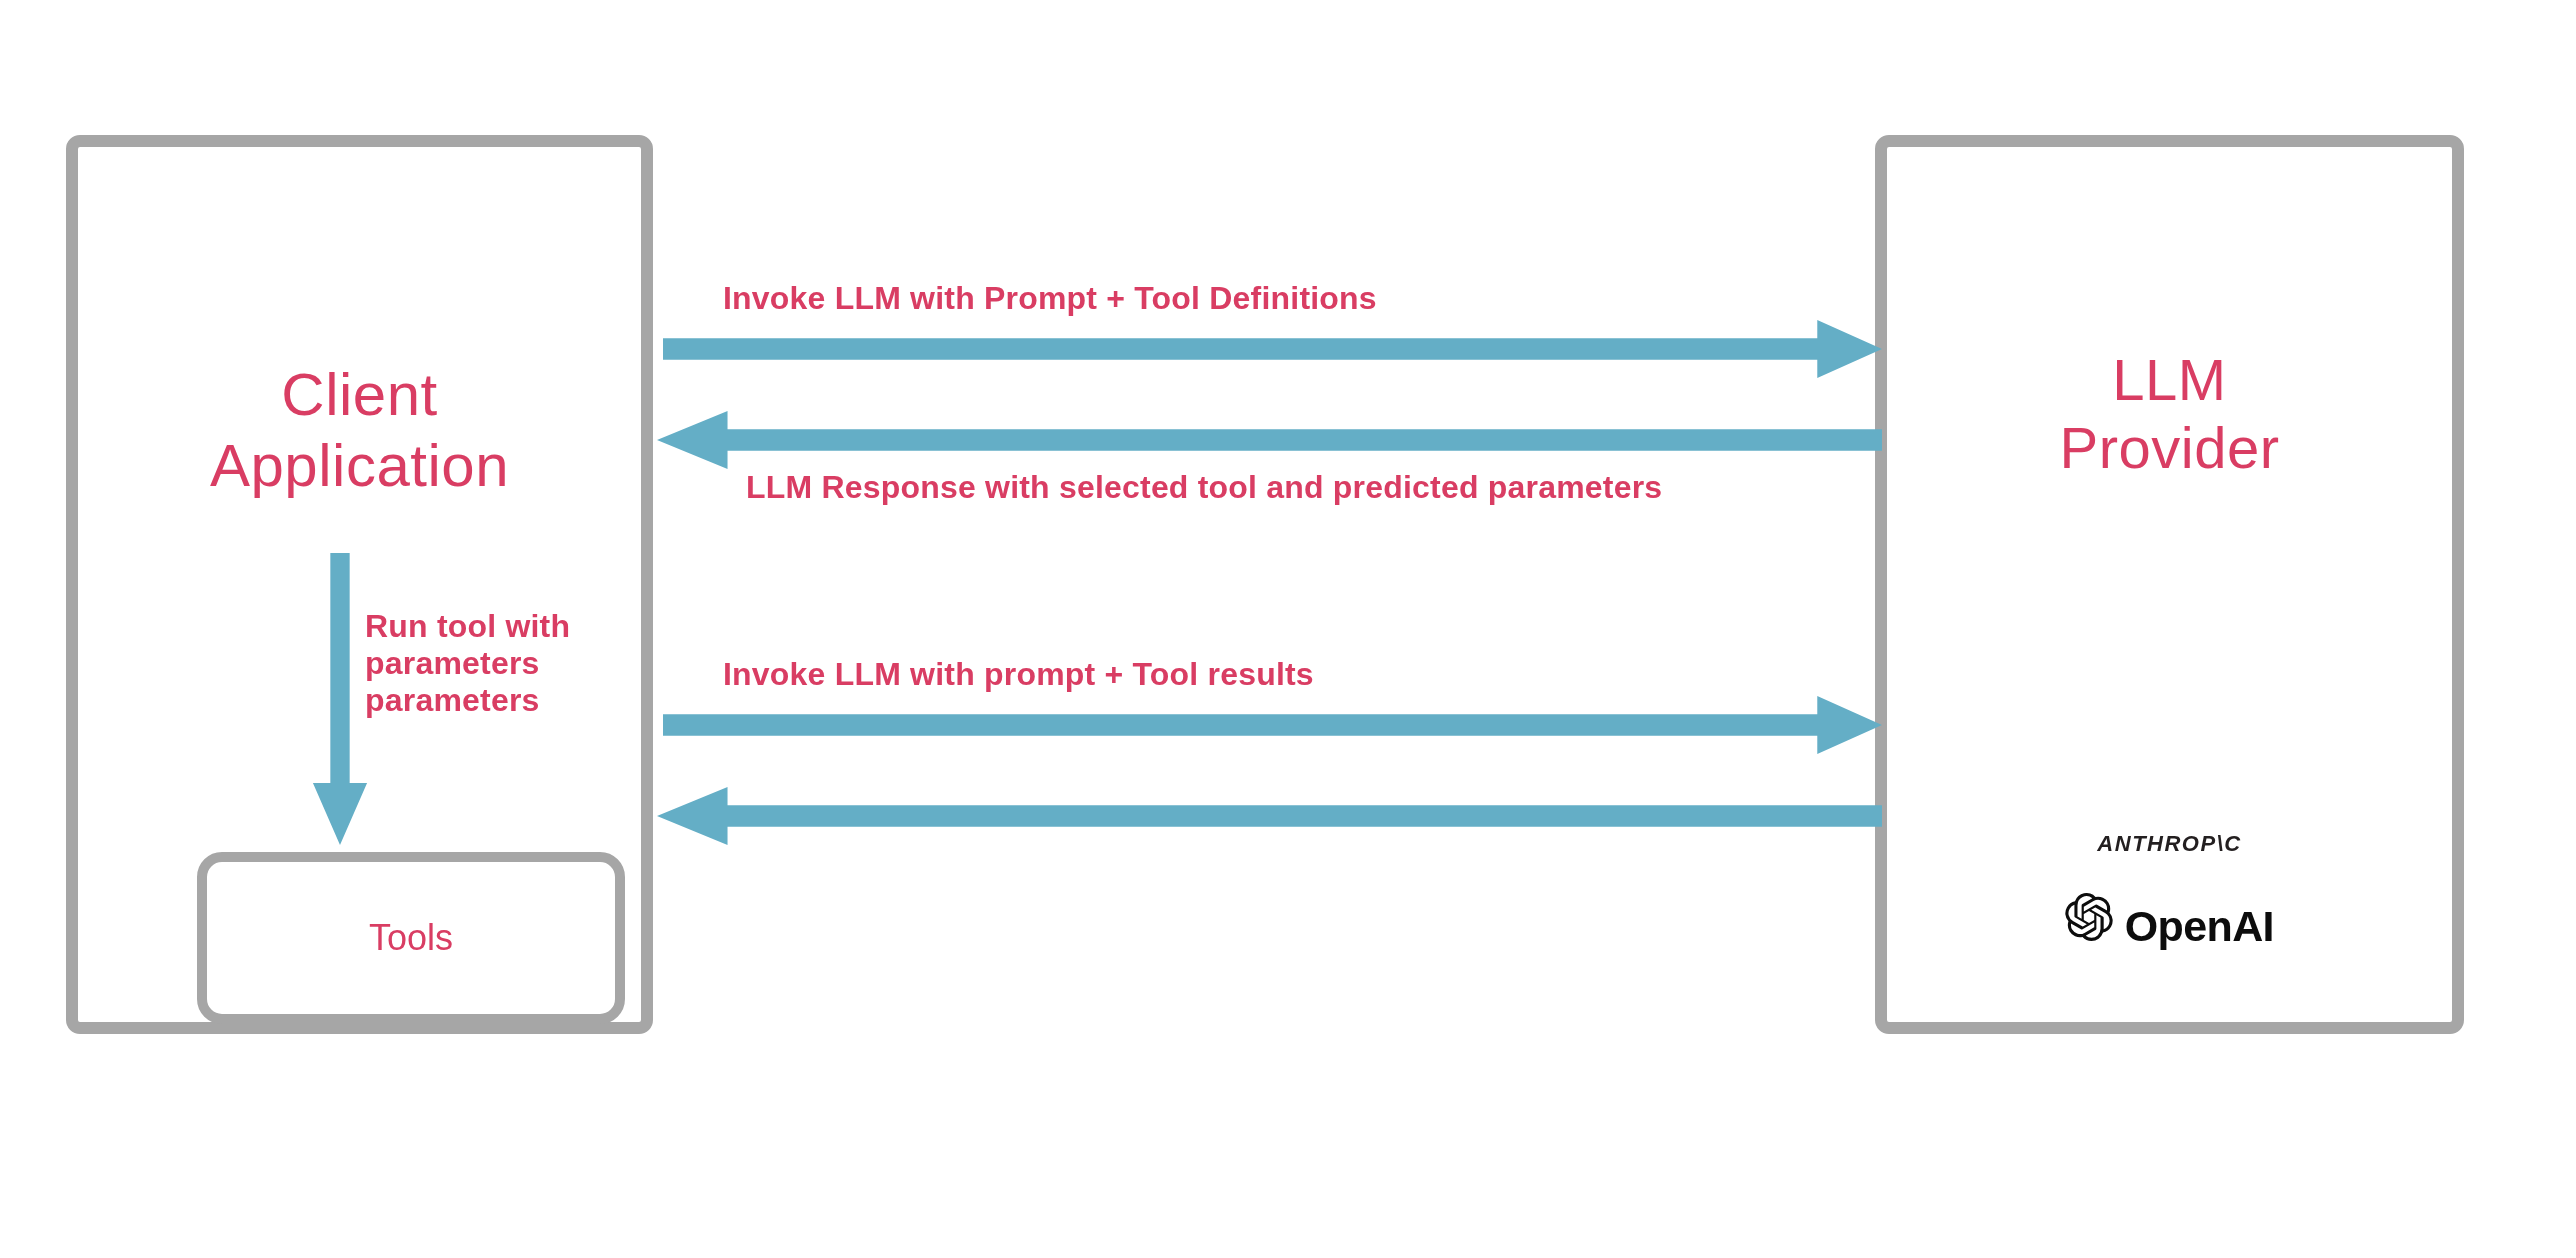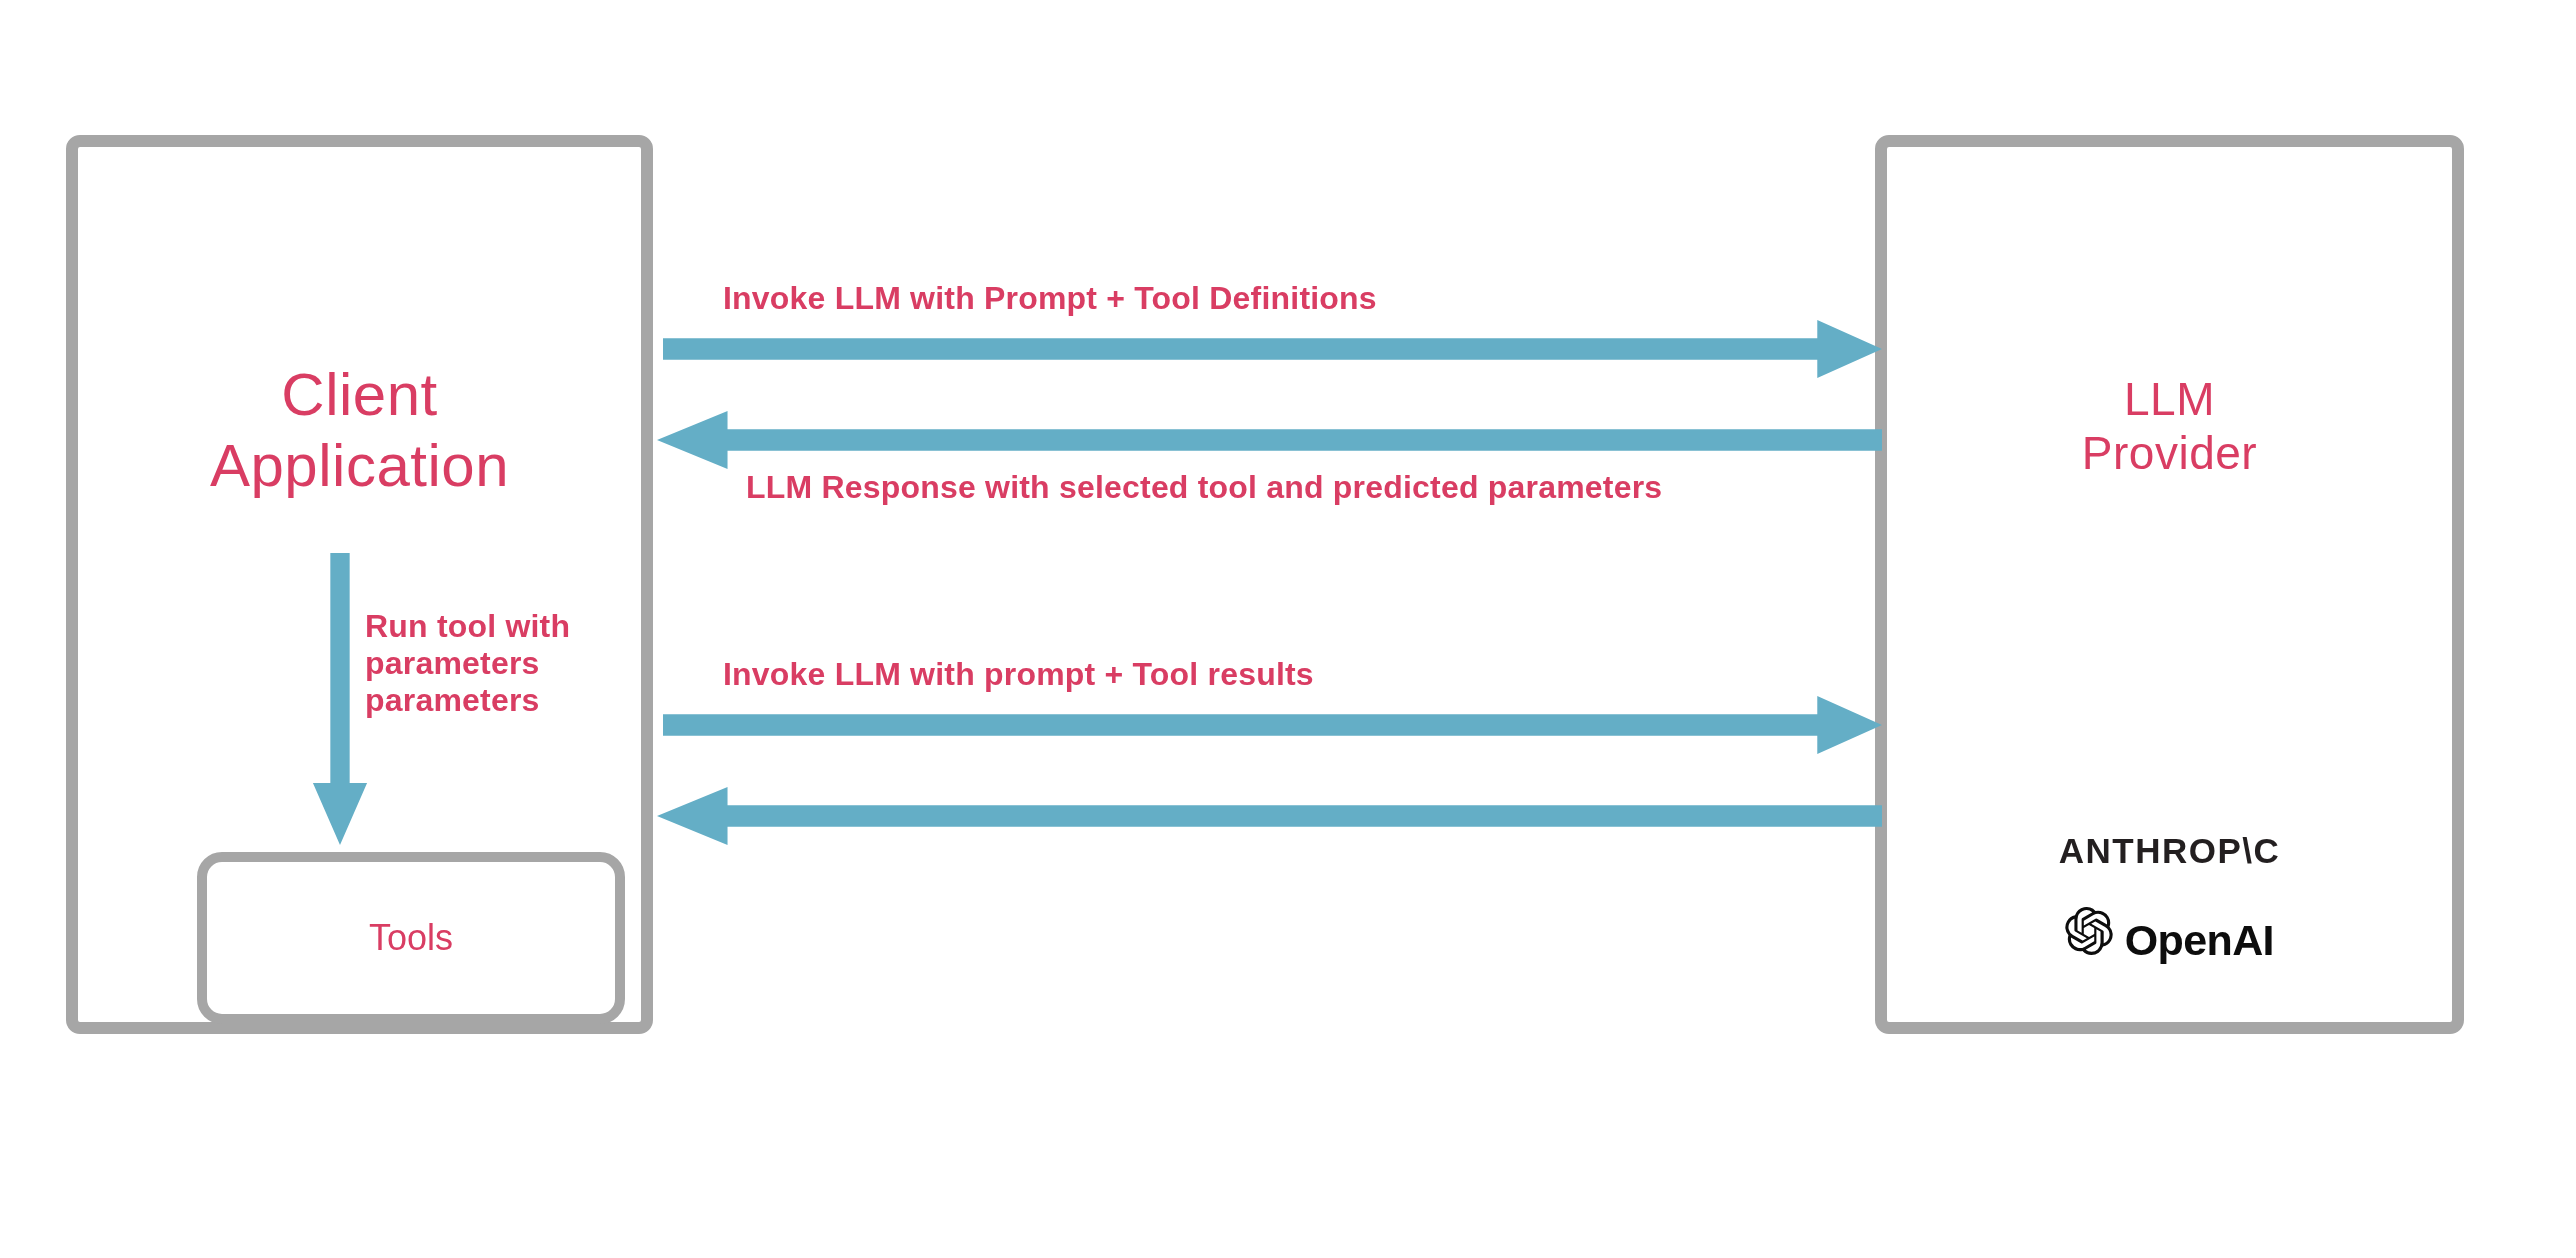--- a/index.html
+++ b/index.html
@@ -47,22 +47,22 @@
     color: #d93d63;
     font-weight: 400;
     line-height: 1.18;
     letter-spacing: 0.5px;
   }
   #client-title {
     top: 213px;
     font-size: 60px;
   }
   #provider-title {
-    top: 225px;
-    font-size: 46px;
+    top: 199px;
+    font-size: 58px;
   }
 
   
   #tools-box {
     position: absolute;
     left: 72px;
     top: 705px;
     width: 428px;
     height: 172px;
     border: 10.6px solid #a6a6a6;
@@ -124,24 +124,25 @@
     left: 1875px;
     top: 831px;
     width: 589px;
     display: flex;
     flex-direction: column;
     align-items: center;
     gap: 25px;
   }
   #anthropic-logo {
     color: #231f20;
-    font-size: 35px;
+    font-size: 22px;
     font-weight: 700;
     letter-spacing: 1.5px;
     font-family: "Liberation Sans", sans-serif;
+    font-style: italic;
   }
   #openai-logo-row {
     display: flex;
     align-items: center;
     gap: 11.6px;
   }
   #openai-mark { display: block; }
   #openai-wordmark {
     color: #0d0d0d;
     font-size: 43px;

